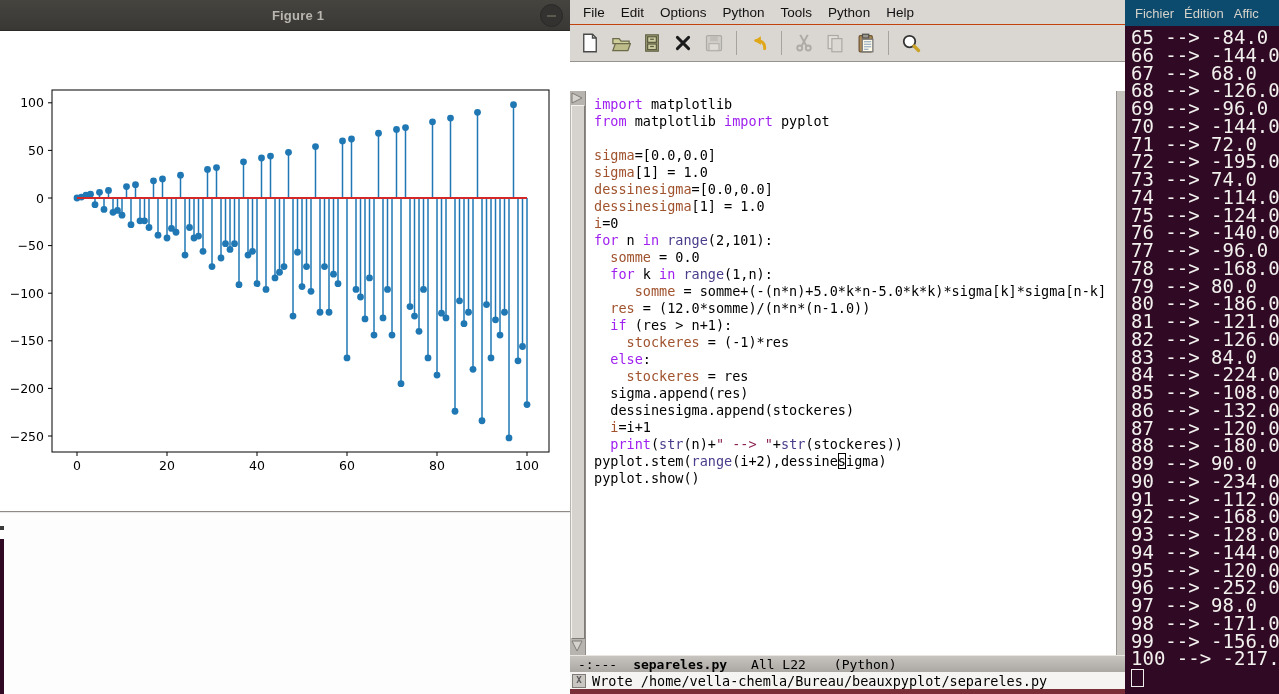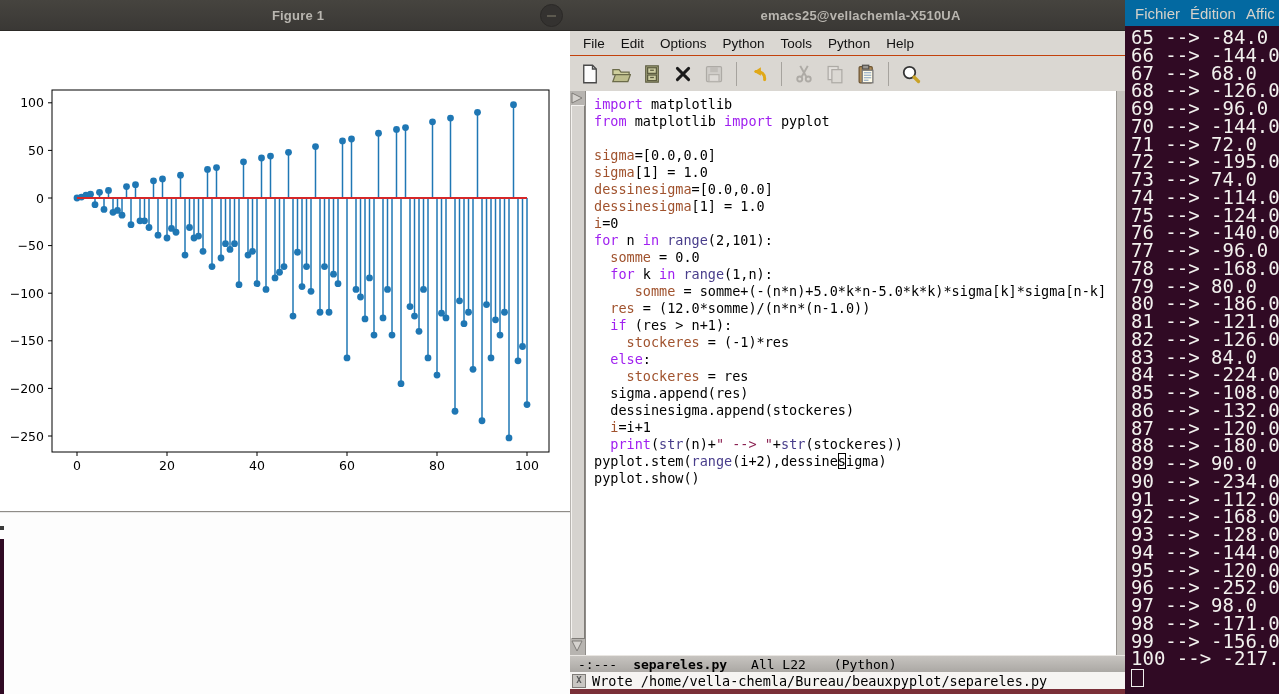--- a/index.html
+++ b/index.html
@@ -63,21 +63,21 @@
 
   .minibuffer{position:absolute;left:0;top:672px;width:555px;height:17px;background:#f6f4f2;
               display:flex;align-items:center;font-family:"DejaVu Sans Mono","Liberation Mono",monospace;
               font-size:13.5px;color:#000;}
   .mini-icon{width:12px;height:12px;background:#c9c6c2;border:1px solid #7f7c78;color:#555;
              font-size:9px;line-height:11px;text-align:center;margin:0 6px 0 2px;font-weight:bold;flex:none;}
   .maroon-strip{position:absolute;left:0;top:689px;width:555px;height:5px;background:var(--maroon);}
 
   
   .terminal-window{position:absolute;left:1125px;top:0;width:154px;height:694px;background:var(--termbg);}
-  .term-menubar{height:26px;background:#0369a1;display:flex;align-items:center;font-size:15px;color:#d5d2ca;
+  .term-menubar{height:26px;background:#0c4a6e;display:flex;align-items:center;font-size:13px;color:#d5d2ca;
                 overflow:hidden;white-space:nowrap;}
   .term-menubar span{margin-left:10px;cursor:default;flex:none;}
   .term-body{position:absolute;left:6px;top:29px;right:0;bottom:0;overflow:hidden;white-space:pre;
              font-family:"DejaVu Sans Mono","Liberation Mono",monospace;font-size:19px;line-height:17.75px;color:#f2f1ee;}
   .term-cursor{width:11px;height:16px;border:1.5px solid #efeeec;margin-top:1px;}
 </style>
 </head>
 <body>
 
 <div class="fig-window">
@@ -322,23 +322,20 @@
       <line x1="77" y1="168" x2="527" y2="168" stroke="#d62728" stroke-width="1.8"></line>
     </svg>
 </div>
 
 <div class="lower-window">
   <div class="lower-dot"></div>
   <div class="purple-strip"></div>
 </div>
 
 <div class="emacs-window">
-  <div class="titlebar">
-    <span class="titlebar-title">emacs25@vellachemla-X510UA</span>
-  </div>
   <div class="menubar" id="emacs-menubar">
       <span>File</span>
       <span>Edit</span>
       <span>Options</span>
       <span>Python</span>
       <span>Tools</span>
       <span>Python</span>
       <span>Help</span>
     </div>
   <div class="toolbar" id="emacs-toolbar">

